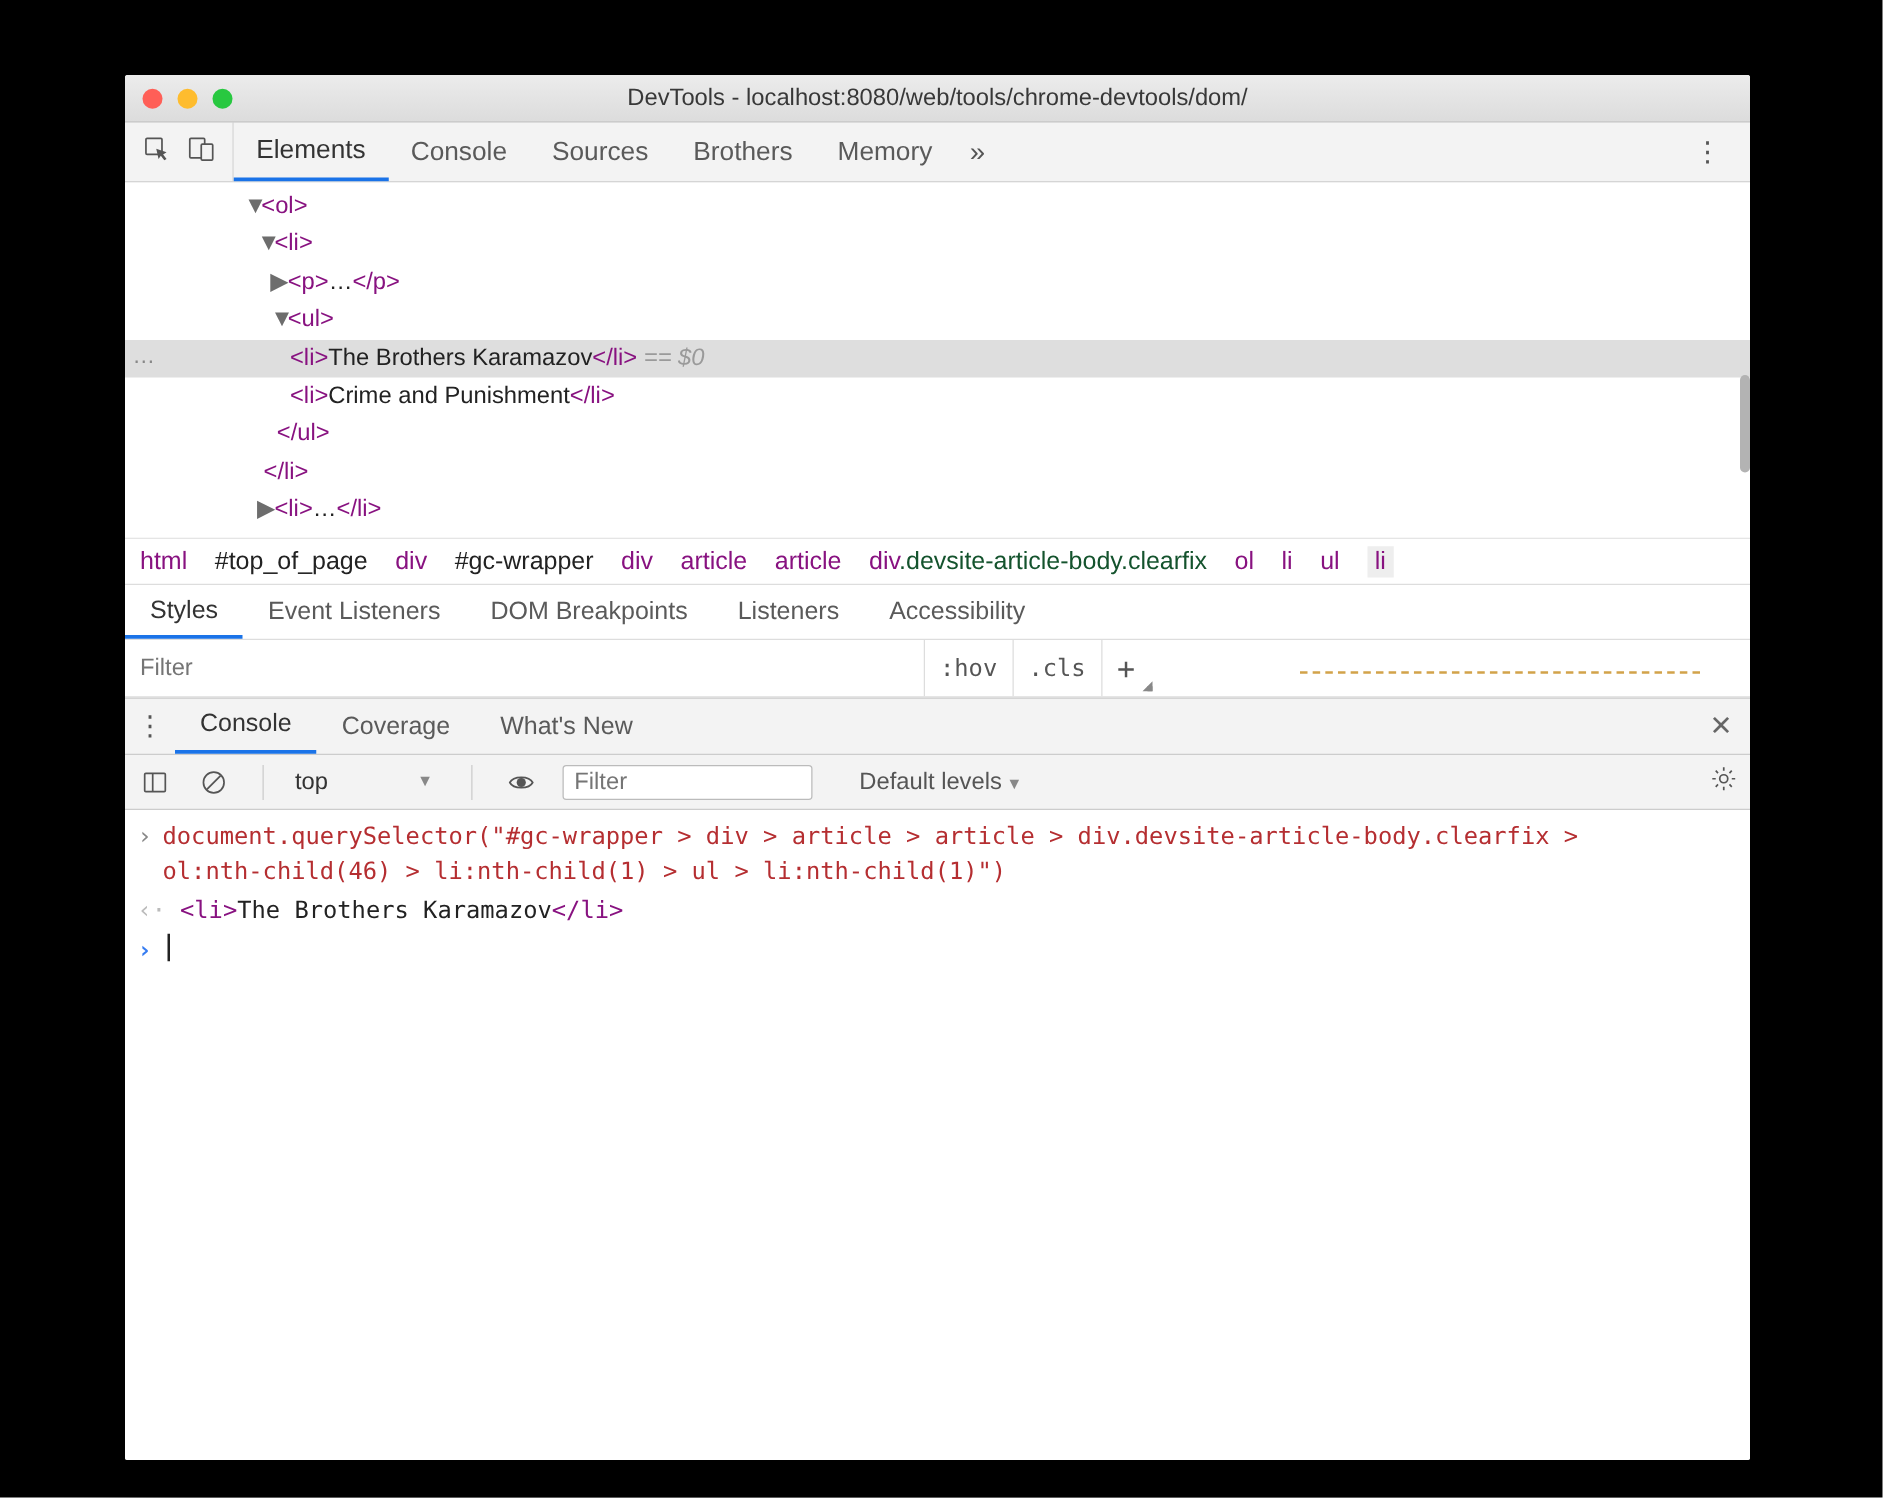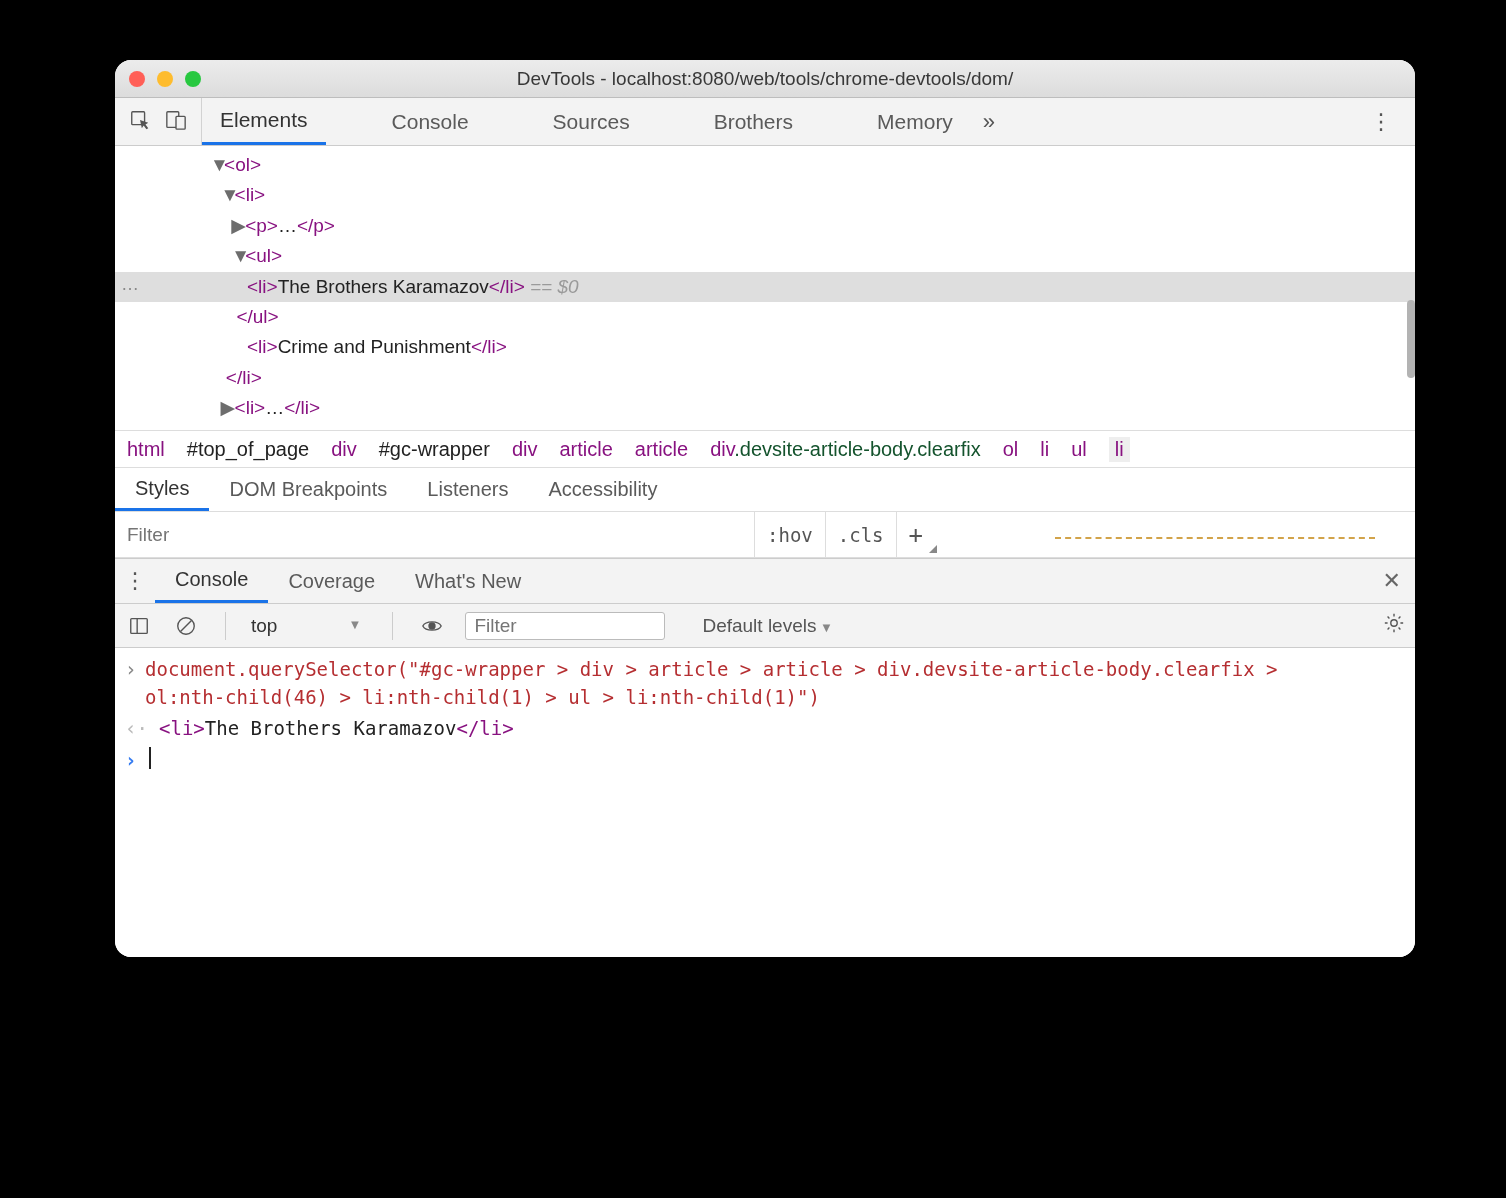--- a/index.html
+++ b/index.html
@@ -5,26 +5,26 @@
   * { box-sizing: border-box; margin: 0; padding: 0; }
   body {
     background: #000;
     width: 1506px;
     height: 1198px;
     font-family: -apple-system, BlinkMacSystemFont, "Helvetica Neue", Arial, sans-serif;
     overflow: hidden;
   }
   .window {
     position: absolute;
-    left: 115px;
+    left: 100px;
     top: 60px;
     width: 1300px;
-    height: 897px;
+    height: 1108px;
     background: #fff;
-    border-radius: 16px;
+    border-radius: 2px;
     box-shadow: 0 25px 60px rgba(0,0,0,0.6);
     overflow: hidden;
     display: flex;
     flex-direction: column;
   }
   .titlebar {
     height: 38px;
     background: linear-gradient(#ececec,#dcdcdc);
     border-bottom: 1px solid #bdbdbd;
     display: flex;
@@ -36,21 +36,21 @@
   .red{background:#ff5f57;} .yellow{background:#febc2e;} .green{background:#28c840;}
   .title { position:absolute; left:0; right:0; text-align:center; font-size:19px; color:#383838; }
   .toolbar {
     height: 48px;
     background: #f3f3f3;
     border-bottom: 1px solid #cccccc;
     display:flex;
     align-items:center;
   }
   .toolbar .icons-left { display:flex; align-items:center; gap:14px; padding:0 14px; border-right:1px solid #d2d2d2; height:100%; }
-  .tabs-main { display:flex; height:100%;gap:48px; }
+  .tabs-main { display:flex; height:100%; }
   .tab {
     padding: 0 18px;
     display:flex;
     align-items:center;
     font-size:21px;
     color:#5a5a5a;
     cursor:pointer;
   }
   .tab.active { color:#333; border-bottom: 3px solid #1a73e8; background:#f3f3f3;}
   .more-tabs, .kebab { width:36px;height:36px;display:flex;align-items:center;justify-content:center;color:#555;font-size:22px; }
@@ -207,22 +207,22 @@
       <div class="kebab">⋮</div>
     </div>
   </div>
 
   <div class="dom-tree" id="domTree">
     <div class="row">                  <span class="arrow">▼</span><span class="tag">&lt;ol&gt;</span></div>
       <div class="row">                    <span class="arrow">▼</span><span class="tag">&lt;li&gt;</span></div>
       <div class="row">                      <span class="arrow">▶</span><span class="tag">&lt;p&gt;</span><span class="text">…</span><span class="tag">&lt;/p&gt;</span></div>
       <div class="row">                      <span class="arrow">▼</span><span class="tag">&lt;ul&gt;</span></div>
       <div class="row selrow" style="position: relative;">                         <span class="tag">&lt;li&gt;</span><span class="text">The Brothers Karamazov</span><span class="tag">&lt;/li&gt;</span><span class="eqzero"> == $0</span></div>
+      <div class="row">                         <span class="tag">&lt;li&gt;</span><span class="text">Crime and Punishment</span><span class="tag">&lt;/li&gt;</span></div>
       <div class="row">                       <span class="tag">&lt;/ul&gt;</span></div>
-      <div class="row">                         <span class="tag">&lt;li&gt;</span><span class="text">Crime and Punishment</span><span class="tag">&lt;/li&gt;</span></div>
       <div class="row">                     <span class="tag">&lt;/li&gt;</span></div>
       <div class="row">                    <span class="arrow">▶</span><span class="tag">&lt;li&gt;</span><span class="text">…</span><span class="tag">&lt;/li&gt;</span></div>
       <div class="scroll-thumb"></div>
   <div style="position: absolute; left: 6px; top: 124px; color: rgb(136, 136, 136); font-size: 18px;">…</div>
     </div>
 
   <div class="breadcrumb" id="crumbs">
       <span class="crumb">html</span>
       <span class="crumb id">#top_of_page</span>
       <span class="crumb">div</span>
@@ -232,20 +232,21 @@
       <span class="crumb">article</span>
       <span class="crumb both"><span style="color:#881280">div</span><span class="cl">.devsite-article-body.clearfix</span></span>
       <span class="crumb">ol</span>
       <span class="crumb">li</span>
       <span class="crumb">ul</span>
       <span class="crumb last">li</span>
     </div>
 
   <div class="subtabs" id="subTabs">
       <div class="stab active">Styles</div>
+      <div class="stab">Event Listeners</div>
       <div class="stab">DOM Breakpoints</div>
       <div class="stab">Listeners</div>
       <div class="stab">Accessibility</div>
     </div>
 
   <div class="filter-row">
     <input class="filter-input" placeholder="Filter" style="">
     <div class="filter-btns">
       <div class="fbtn">:hov</div>
       <div class="fbtn">.cls</div>

